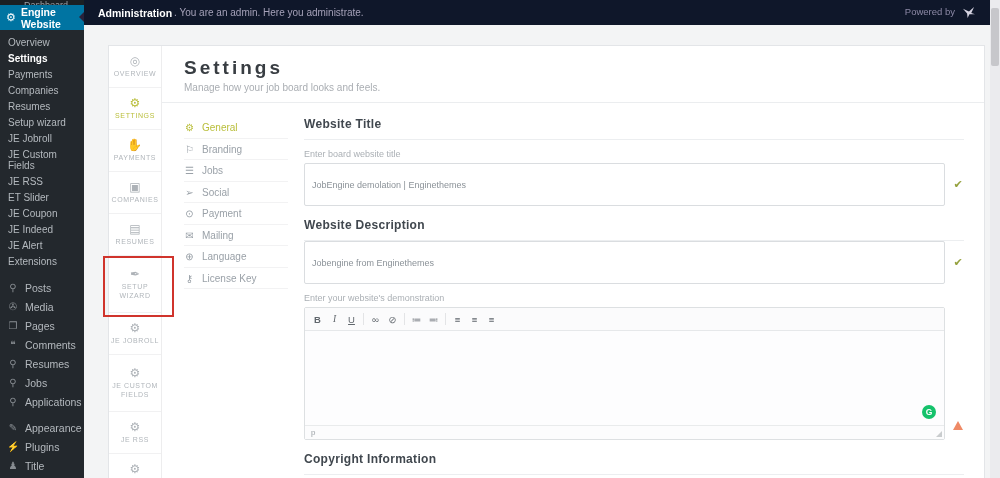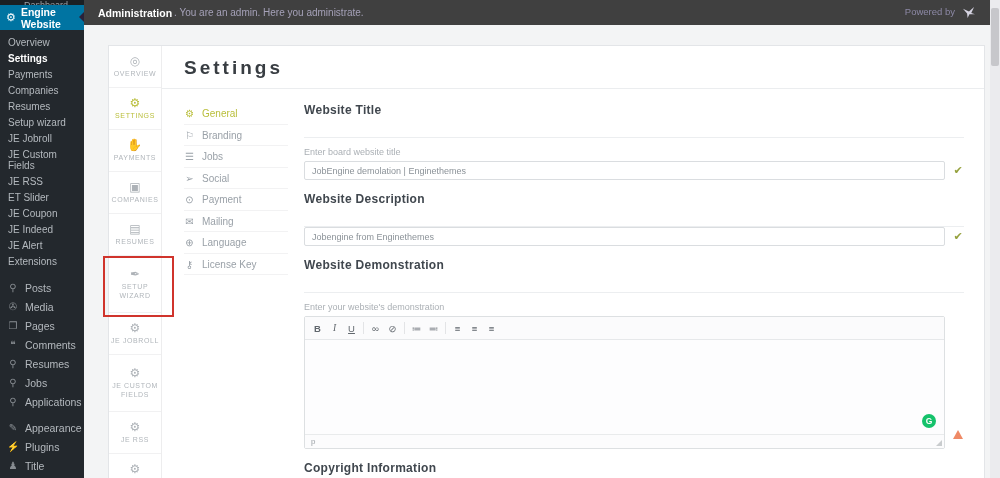--- a/index.html
+++ b/index.html
@@ -1,20 +1,20 @@
 <!DOCTYPE html>
 <html><head>
 <meta charset="utf-8">
 <style>
   html,body{margin:0;padding:0}
   body{width:1000px;height:478px;position:relative;overflow:hidden;background:#f3f4f5;
        font-family:"Liberation Sans",sans-serif;-webkit-font-smoothing:antialiased}
 
   
-  .admin-bar{position:absolute;left:84px;right:10px;top:0;height:25px;background:#404040;
+  .admin-bar{position:absolute;left:84px;right:10px;top:0;height:25px;background:#0f172a;
              display:flex;align-items:center;padding:0 14px;box-sizing:border-box;z-index:5}
   .ab-title{color:#fff;font-weight:bold;font-size:10.5px}
   .ab-sub{color:#a5a1b8;font-size:10px;margin-left:2px}
   .ab-right{margin-left:auto;display:flex;gap:6px;color:#8d89a6;font-size:9.5px}
 
   
   .scrollbar{position:absolute;right:0;top:0;width:10px;height:100%;background:#ebebee;z-index:9}
   .scroll-thumb{position:absolute;top:8px;left:1px;width:8px;height:58px;background:#c7c7cb;border-radius:2px}
 
   
@@ -55,26 +55,26 @@
 
   
   .subnav{width:104px;margin:14px 0 0 22px;flex:none}
   .sn-item{display:flex;align-items:center;gap:7px;font-size:10px;color:#9aa1a8;padding:5px 0 4.5px;
            border-bottom:1px solid #f2f2f3;cursor:pointer}
   .sn-item.active{color:#b9be3a}
   .sn-icon{width:11px;font-size:10px;text-align:center}
 
   
   .form{flex:1;padding:12px 20px 0 16px;min-width:0}
-  .sec-h{font-size:12px;font-weight:bold;color:#40474e;padding-bottom:20px;border-bottom:1px solid #eceef0;
+  .sec-h{font-size:12px;font-weight:bold;color:#40474e;padding-bottom:8px;border-bottom:1px solid #eceef0;
          margin-top:12px;letter-spacing:.3px}
   .sec-h.first{margin-top:2px}
   .lbl{font-size:9px;color:#abb0b5;margin:9px 0 4px}
   .row{display:flex;align-items:center;gap:7px}
-  input.txt{flex:1;height:17px;border:1px solid #dadde0;border-radius:2px;padding:0 7px;font-size:9px;
+  input.txt{flex:1;height:17px;border:1px solid #dadde0;border-radius:2px;padding:12px 7px;font-size:9px;
             color:#8b9298;font-family:"Liberation Sans",sans-serif;background:#fff;min-width:0;outline:none}
   .check{width:12px;color:#96a23f;font-size:11px;text-align:center;flex:none}
 
   
   .ed-row{display:flex;align-items:stretch;gap:7px}
   .editor{flex:1;border:1px solid #dde0e2;border-radius:2px;background:#fdfdfe;min-width:0}
   .toolbar{display:flex;align-items:center;border-bottom:1px solid #e6e8ea;background:#fbfbfc;
            padding:2px 4px;height:18px}
   .tb{width:17px;height:15px;display:flex;align-items:center;justify-content:center;font-size:9.5px;
       color:#61676d;cursor:pointer}
@@ -234,20 +234,21 @@
       </div>
       <div class="nav-item">
         <span class="nicon">⚙</span>
         <span class="nlabel">ET SLIDER</span>
       </div>
     </div>
 
     <div class="main">
       <div class="page-head">
         <div class="page-title">Settings</div>
+        <div class="page-sub">Manage how your job board looks and feels.</div>
       </div>
 
       <div class="body">
 
         <div class="subnav">
           <div class="sn-item active">
             <span class="sn-icon">⚙</span>
             <span>General</span>
           </div>
           <div class="sn-item">
@@ -288,21 +289,20 @@
             <input class="txt" type="text" value="JobEngine demolation | Enginethemes" style="">
             <span class="check">✔</span>
           </div>
 
           <div class="sec-h">Website Description</div>
           <div class="row">
             <input class="txt" type="text" value="Jobengine from Enginethemes" style="">
             <span class="check">✔</span>
           </div>
 
-          <div class="sec-h">Website Demonstration</div>
           <div class="lbl">Enter your website's demonstration</div>
           <div class="ed-row">
             <div class="editor">
               <div class="toolbar">
                 <span class="tb tb-b">B</span>
                 <span class="tb tb-i">I</span>
                 <span class="tb tb-u">U</span>
                 <span class="tb-sep"></span>
                 <span class="tb">∞</span>
                 <span class="tb">⊘</span>

